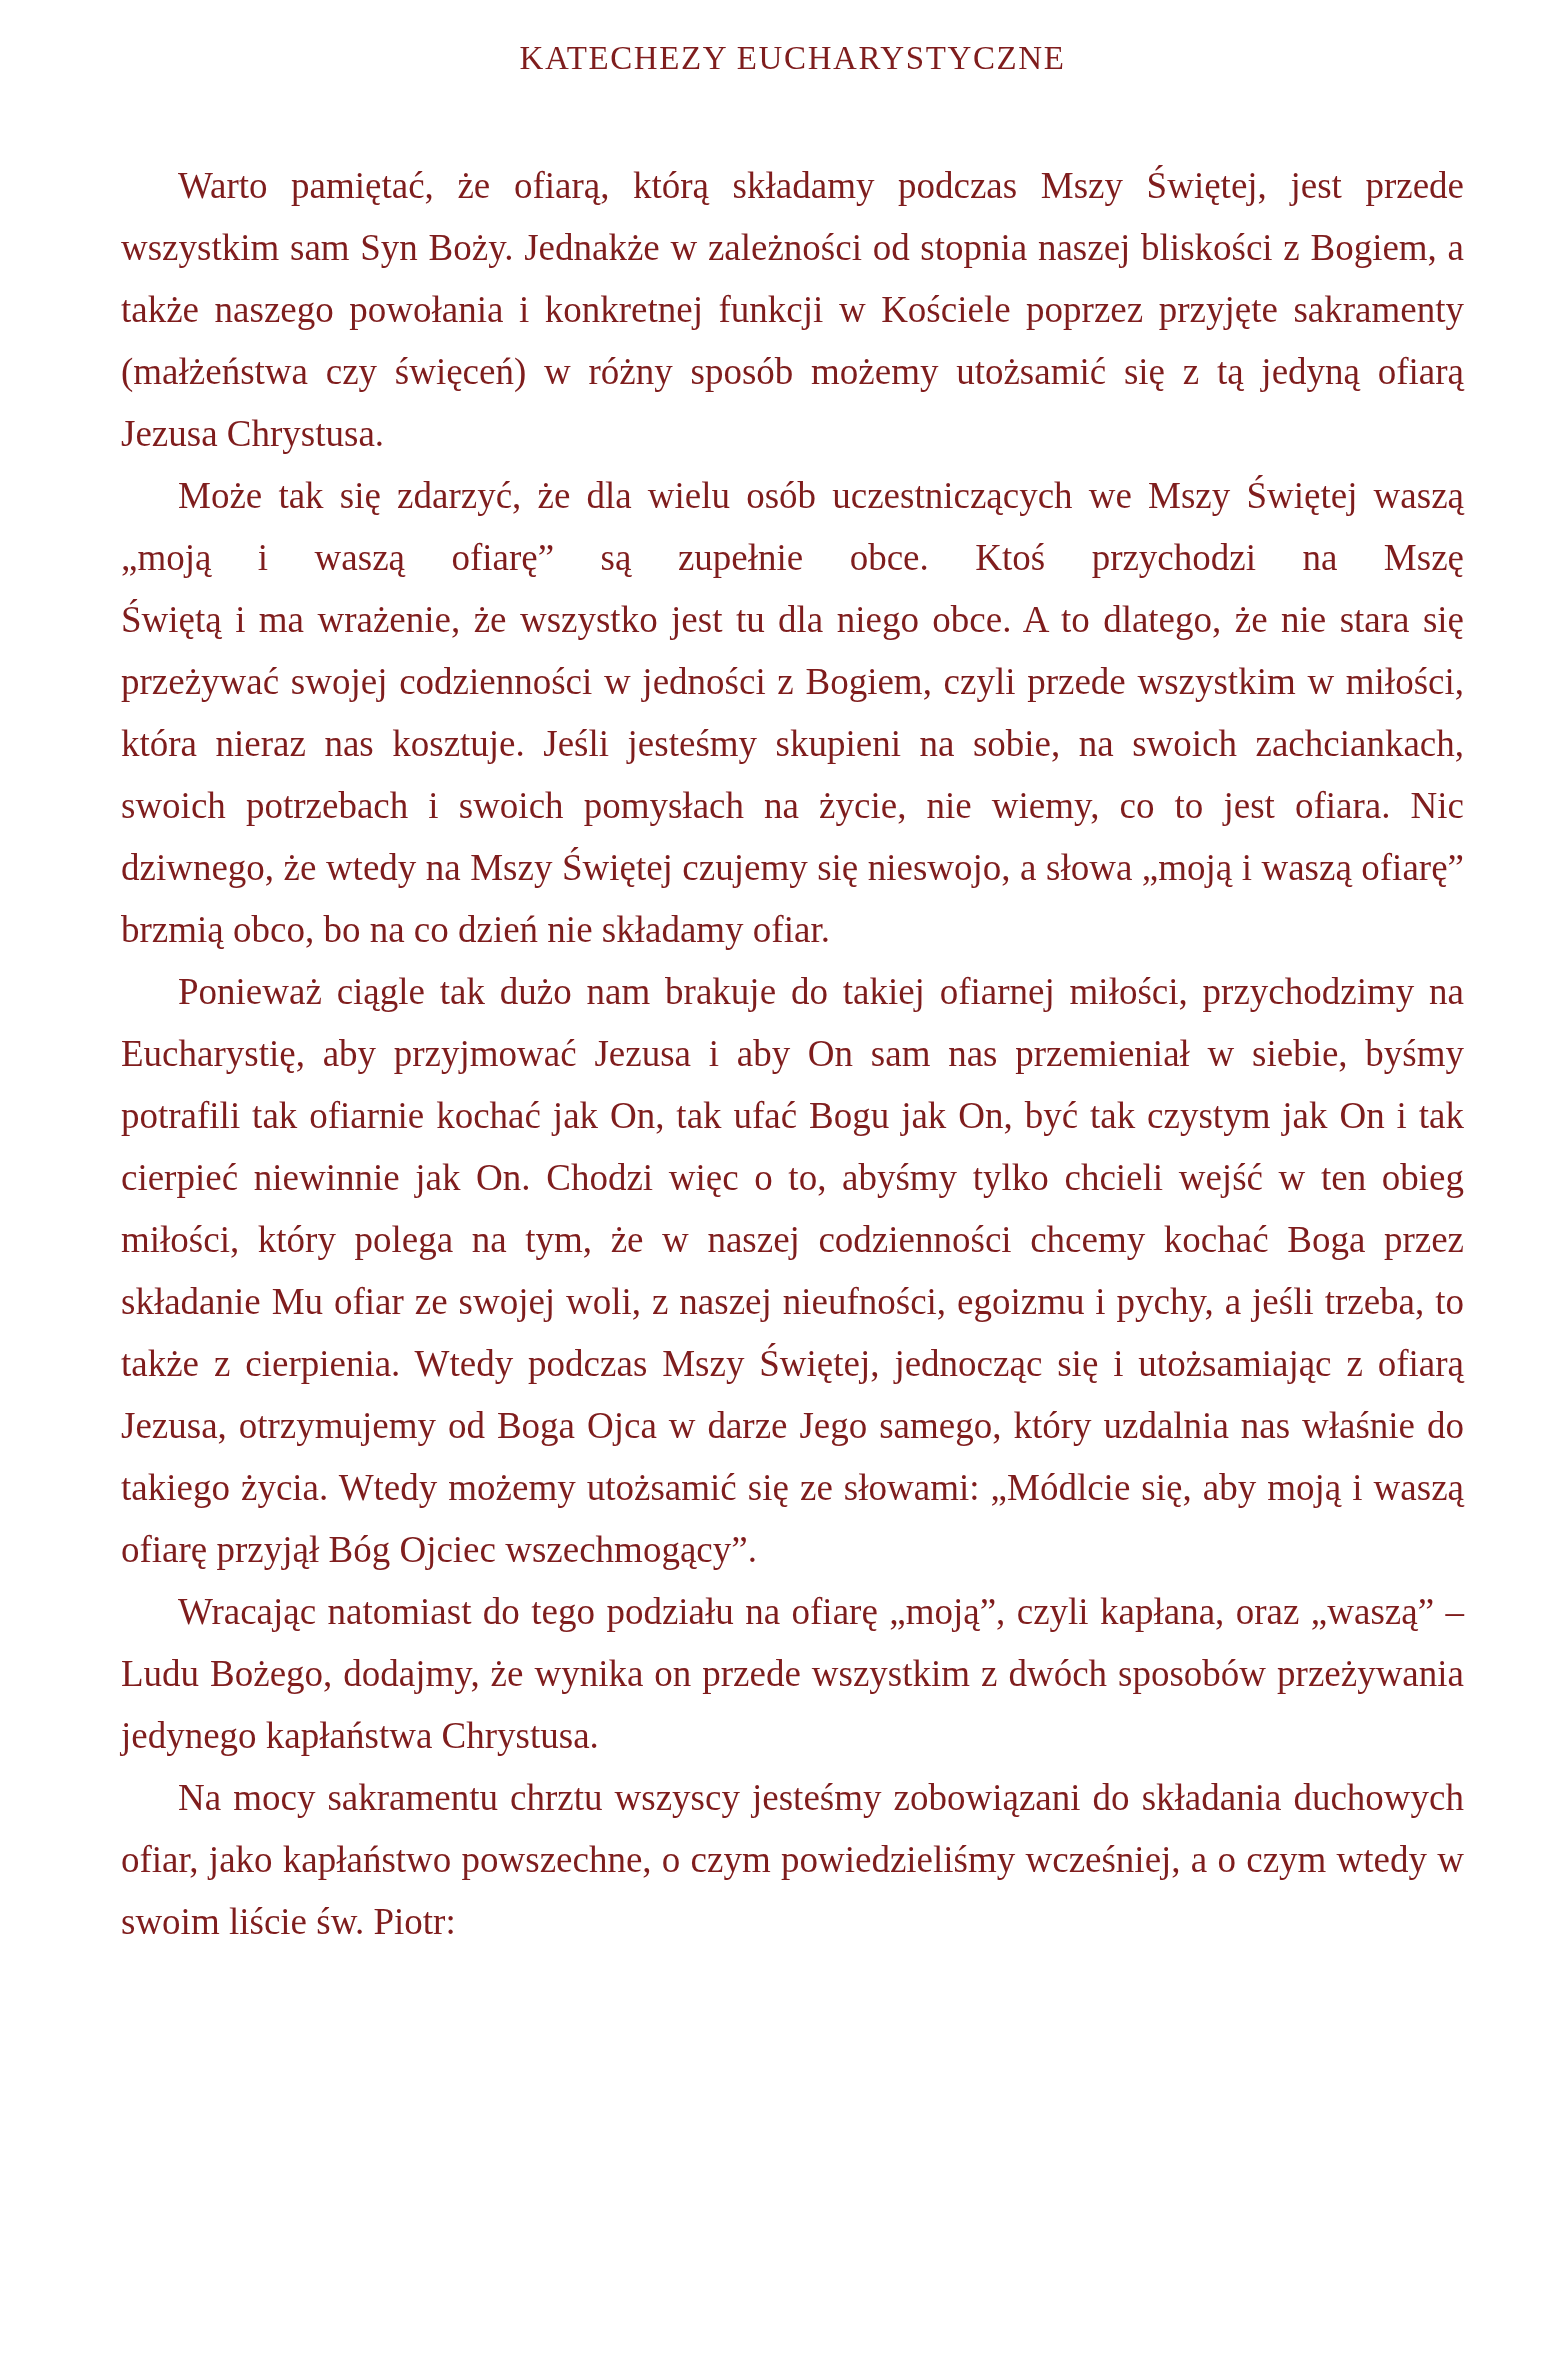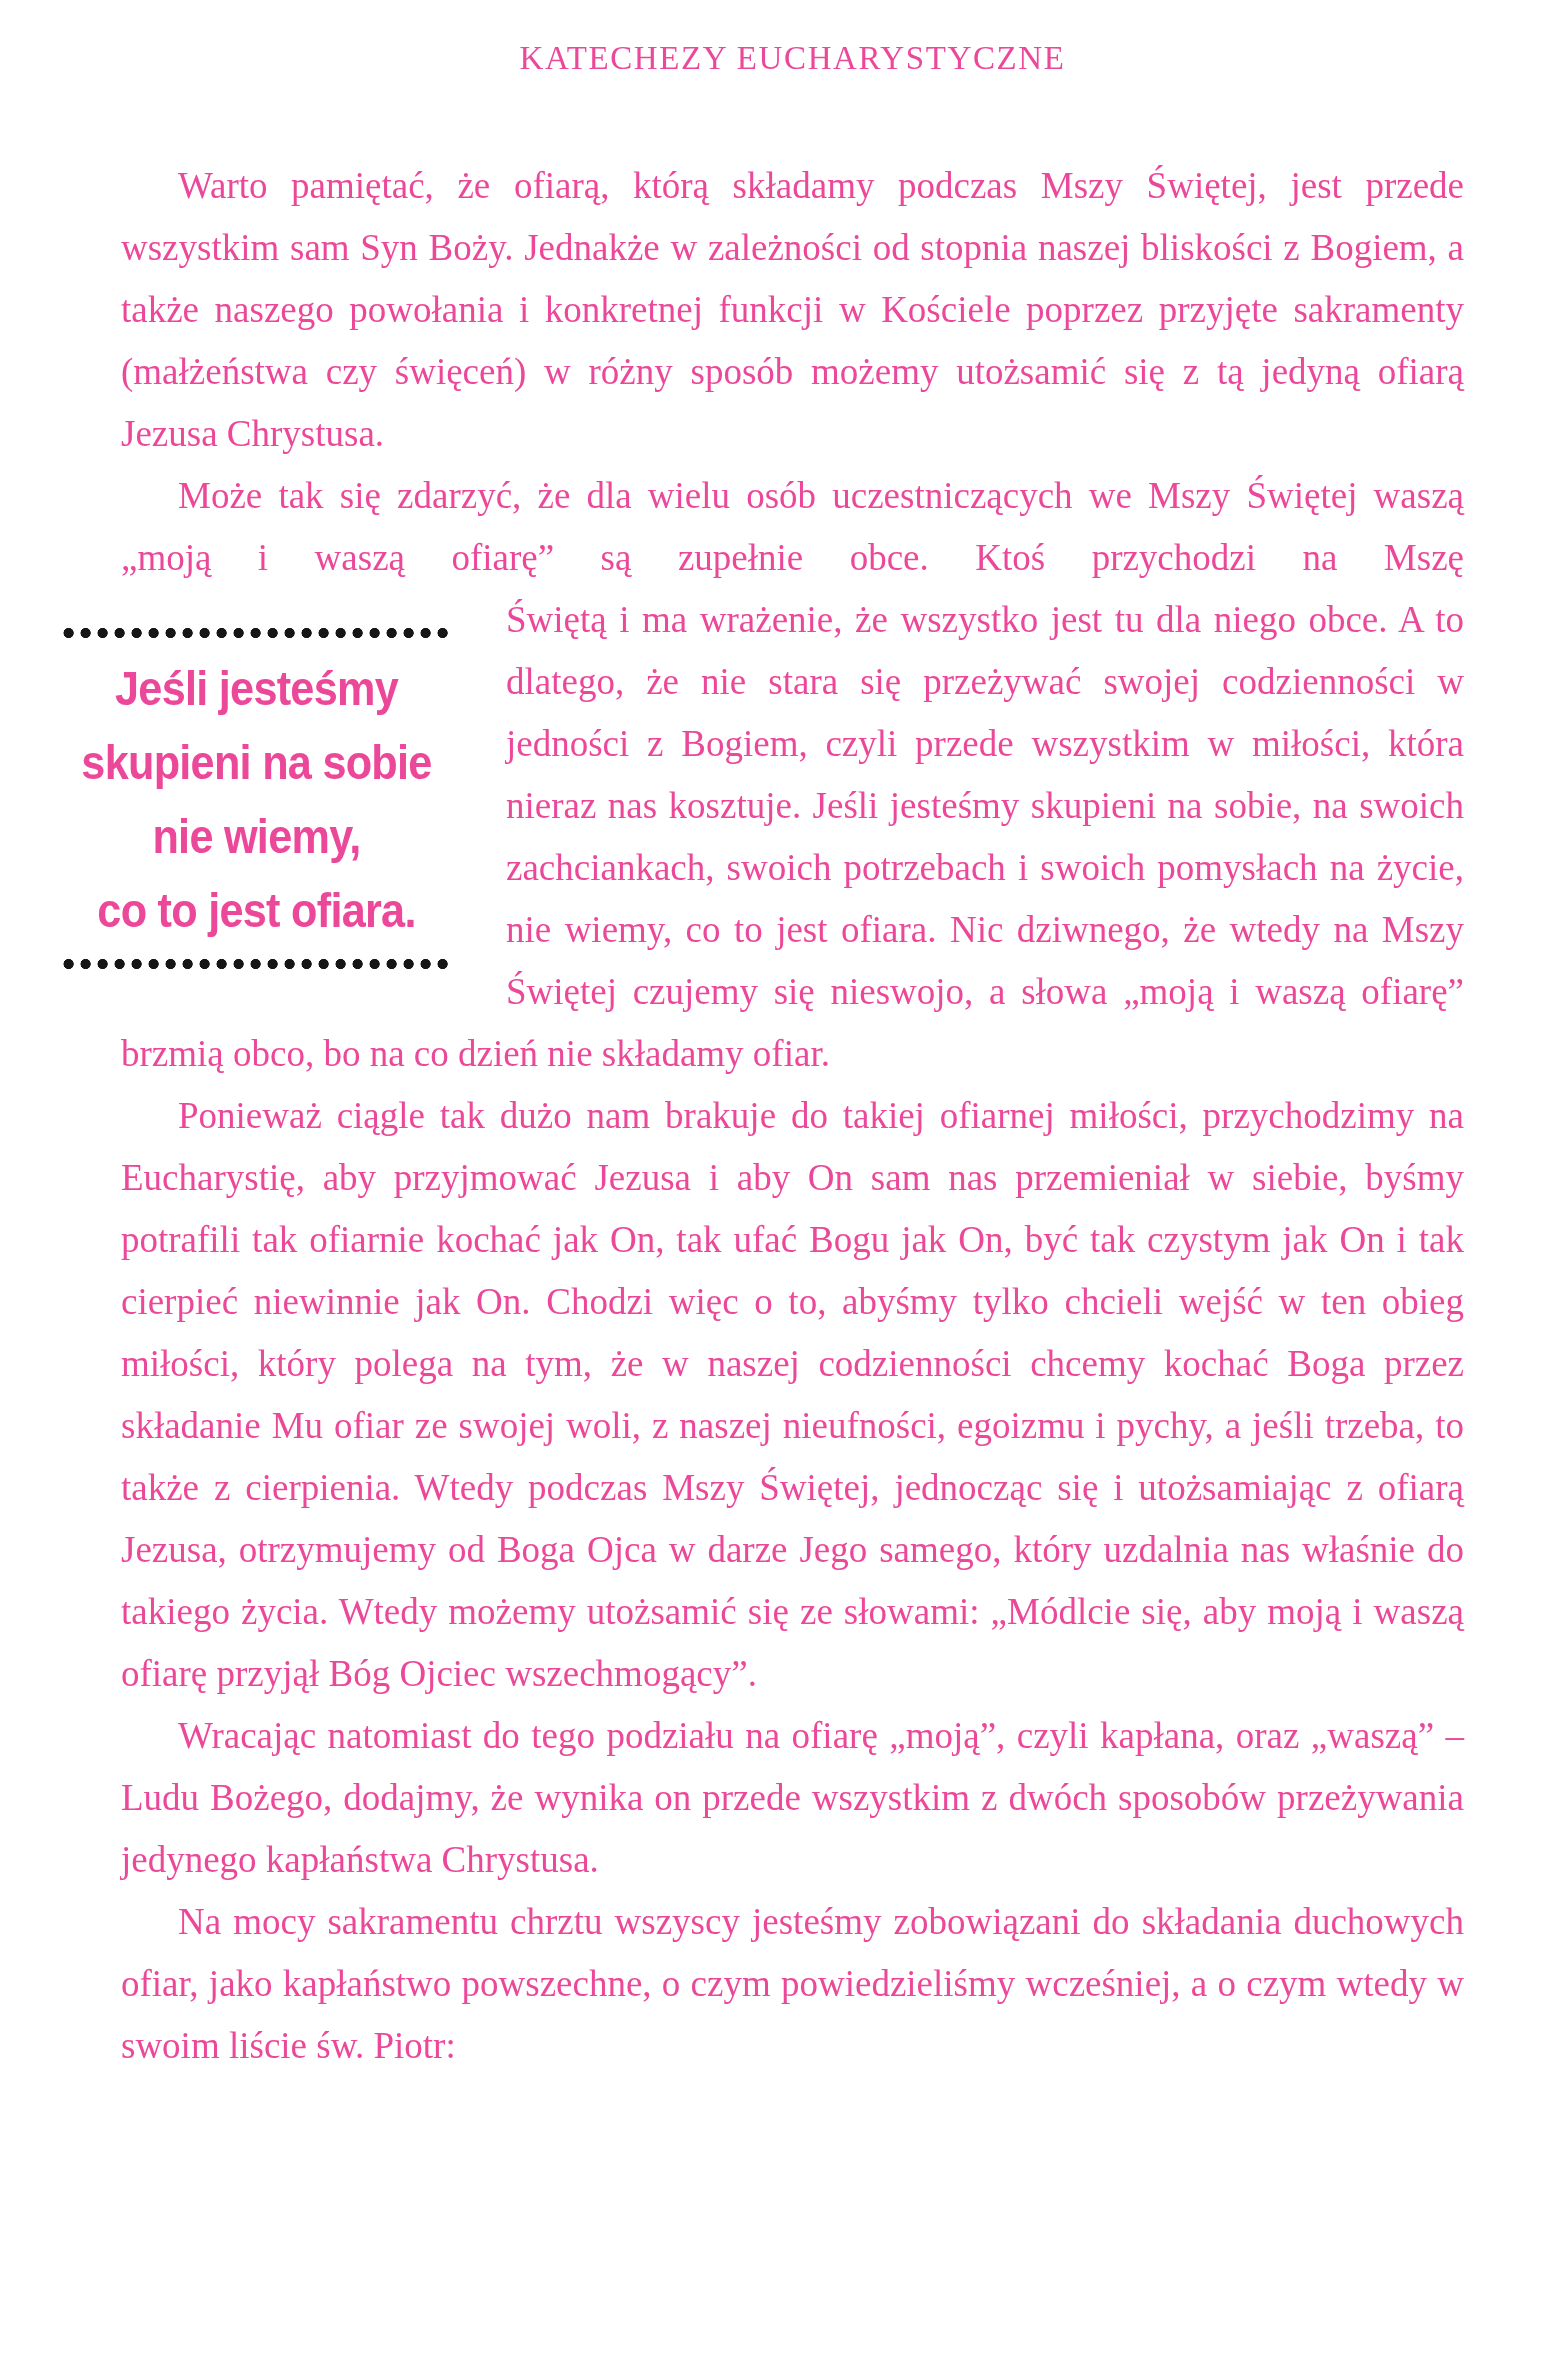--- a/index.html
+++ b/index.html
@@ -1,21 +1,21 @@
 <!DOCTYPE html>
 <html lang="pl" style="font-size:12.5px"><head>
 <meta charset="utf-8">
 <style>
   html,body{margin:0;padding:0;background:#ffffff;}
   .page{
     position:relative;
     width:1557px;
     height:2377px;
     background:#ffffff;
-    color:#ec4899;
+    color:#7f1d1d;
     font-family:"Liberation Serif", serif;
     overflow:hidden;
   }
   .running-head{
     position:absolute;
     top:40px;
     left:121px;
     width:1343px;
     text-align:center;
     font-size:33px;
@@ -76,30 +76,20 @@
 <div class="page">
 
   <div class="running-head">KATECHEZY EUCHARYSTYCZNE</div>
 
   <div class="content">
 
     <p class="indent">Warto pamiętać, że ofiarą, którą składamy podczas Mszy Świętej, jest przede wszystkim sam Syn Boży. Jednakże w zależności od stopnia naszej bliskości z Bogiem, a także naszego powołania i konkretnej funkcji w Kościele poprzez przyjęte sakramenty (małżeństwa czy święceń) w różny sposób możemy utożsamić się z tą jedyną ofiarą Jezusa Chrystusa.</p>
 
     <p class="indent force-just">Może tak się zdarzyć, że dla wielu osób uczestniczących we Mszy Świętej waszą „moją i waszą ofiarę” są zupełnie obce. Ktoś przychodzi na Mszę</p>
 
-    <aside class="pullquote">
-      <div class="dots dots-top"></div>
-      <div class="pq-lines">
-        <div class="pq-line">Jeśli jesteśmy</div>
-        <div class="pq-line">skupieni na sobie</div>
-        <div class="pq-line">nie wiemy,</div>
-        <div class="pq-line">co to jest ofiara.</div>
-      </div>
-      <div class="dots dots-bottom"></div>
-    </aside>
 
     <p>Świętą i ma wrażenie, że wszystko jest tu dla niego obce. A to dlatego, że nie stara się przeżywać swojej codzienności w jedności z Bogiem, czyli przede wszystkim w miłości, która nieraz nas kosztuje. Jeśli jesteśmy skupieni na sobie, na swoich zachciankach, swoich potrzebach i swoich pomysłach na życie, nie wiemy, co to jest ofiara. Nic dziwnego, że wtedy na Mszy Świętej czujemy się nieswojo, a słowa „moją i waszą ofiarę” brzmią obco, bo na co dzień nie składamy ofiar.</p>
 
     <p class="indent">Ponieważ ciągle tak dużo nam brakuje do takiej ofiarnej miłości, przychodzimy na Eucharystię, aby przyjmować Jezusa i aby On sam nas przemieniał w siebie, byśmy potrafili tak ofiarnie kochać jak On, tak ufać Bogu jak On, być tak czystym jak On i tak cierpieć niewinnie jak On. Chodzi więc o to, abyśmy tylko chcieli wejść w ten obieg miłości, który polega na tym, że w naszej codzienności chcemy kochać Boga przez składanie Mu ofiar ze swojej woli, z naszej nieufności, egoizmu i pychy, a jeśli trzeba, to także z cierpienia. Wtedy podczas Mszy Świętej, jednocząc się i utożsamiając z ofiarą Jezusa, otrzymujemy od Boga Ojca w darze Jego samego, który uzdalnia nas właśnie do takiego życia. Wtedy możemy utożsamić się ze słowami: „Módlcie się, aby moją i waszą ofiarę przyjął Bóg Ojciec wszechmogący”.</p>
 
     <p class="indent">Wracając natomiast do tego podziału na ofiarę „moją”, czyli kapłana, oraz „waszą” – Ludu Bożego, dodajmy, że wynika on przede wszystkim z dwóch sposobów przeżywania jedynego kapłaństwa Chrystusa.</p>
 
     <p class="indent">Na mocy sakramentu chrztu wszyscy jesteśmy zobowiązani do składania duchowych ofiar, jako kapłaństwo powszechne, o czym powiedzieliśmy wcześniej, a o czym wtedy w swoim liście św. Piotr:</p>
 
   </div>

